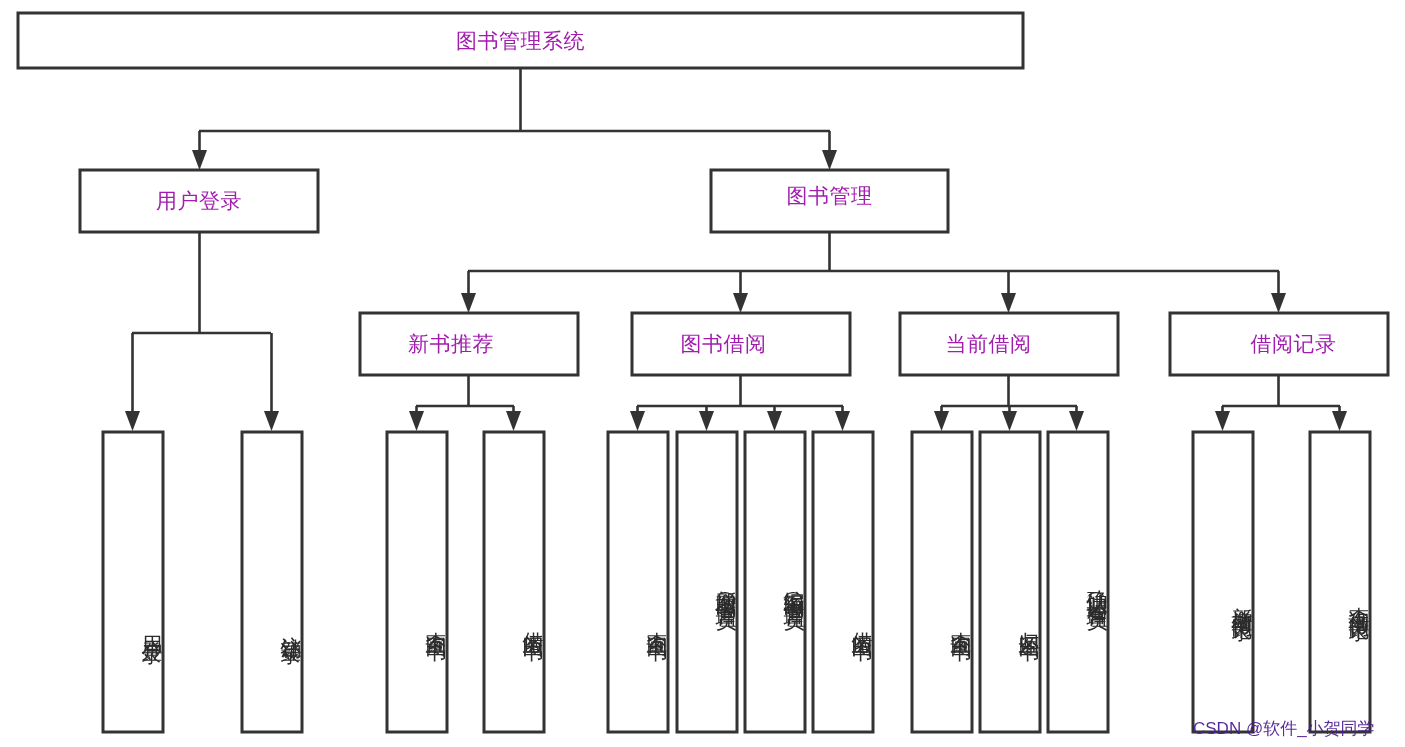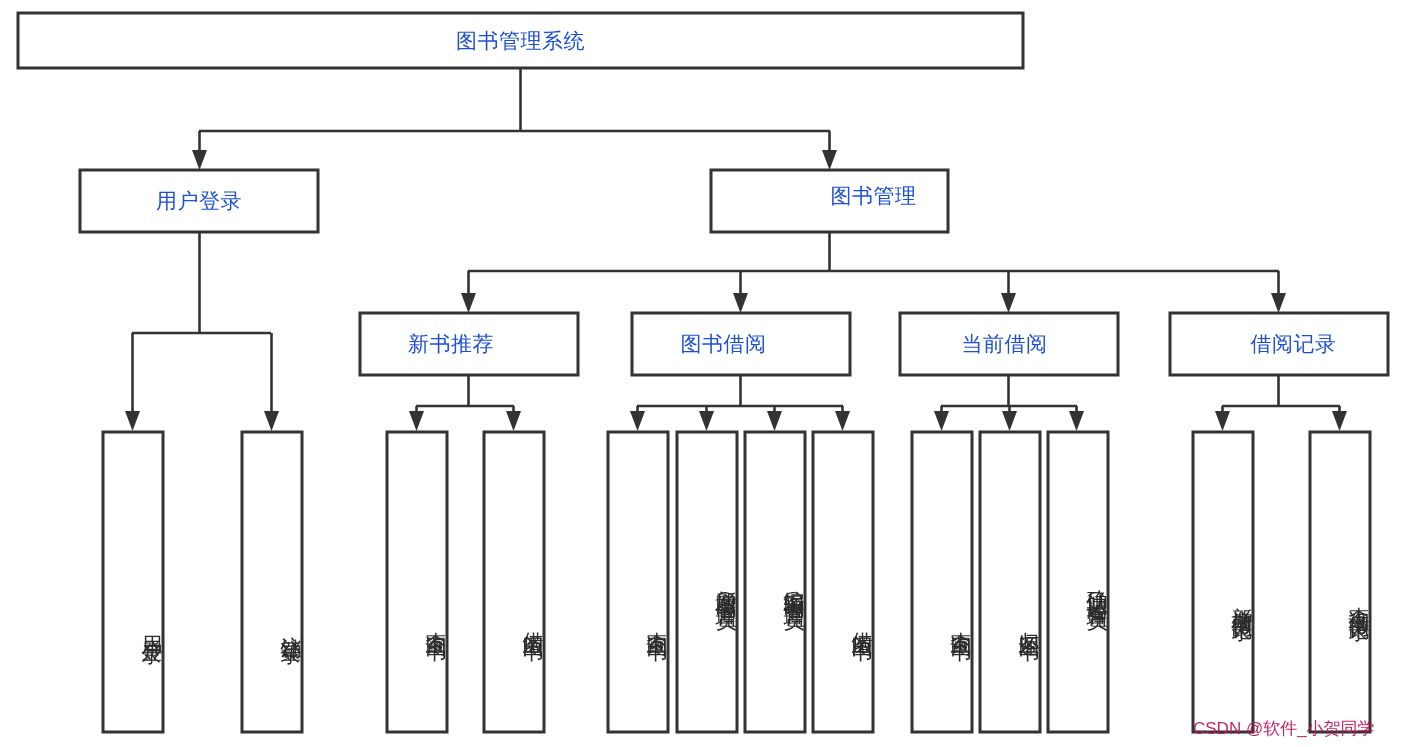--- a/index.html
+++ b/index.html
@@ -39,42 +39,42 @@
   }
   .arrow-head {
     fill: #333333;
     stroke: none;
   }
   .node-label-h {
     position: absolute;
     display: flex;
     align-items: center;
     justify-content: center;
-    color: #1d4ed8;
+    color: #a21caf;
     font-size: 21px;
     letter-spacing: 0.5px;
     white-space: nowrap;
     pointer-events: none;
   }
   .node-label-v {
     position: absolute;
     display: flex;
     align-items: flex-start;
     justify-content: center;
     color: #2b2b2b;
     font-size: 21px;
     writing-mode: vertical-rl;
     text-orientation: upright;
     letter-spacing: 3px;
     line-height: 1;
     pointer-events: none;
   }
   .watermark {
     position: absolute;
-    color: #be185d;
+    color: #4c1d95;
     font-size: 17px;
     white-space: nowrap;
     opacity: 0.95;
   }
 </style>
 </head>
 <body>
 
 <div id="diagram-root">
 
@@ -178,25 +178,25 @@
     <rect class="node-box" x="980" y="432" width="60" height="300"></rect>
     <rect class="node-box" x="1048" y="432" width="60" height="300"></rect>
 
     <rect class="node-box" x="1193" y="432" width="60" height="300"></rect>
     <rect class="node-box" x="1310" y="432" width="60" height="300"></rect>
   </svg>
 
   <div class="node-label-h" style="left:18px; top:13px; width:1005px; height:55px;">图书管理系统</div>
 
   <div class="node-label-h" style="left:80px; top:170px; width:238px; height:62px;">用户登录</div>
-  <div class="node-label-h" style="left:711px; top:170px; width:237px; height:51px;padding-left:44px;">图书管理</div>
+  <div class="node-label-h" style="left:711px; top:170px; width:237px; height:51px;">图书管理</div>
 
   <div class="node-label-h" style="left:360px; top:313px; width:182px; height:62px;">新书推荐</div>
   <div class="node-label-h" style="left:632px; top:313px; width:183px; height:62px;">图书借阅</div>
-  <div class="node-label-h" style="left:900px; top:313px; width:177px; height:62px;margin-left:16px;">当前借阅</div>
+  <div class="node-label-h" style="left:900px; top:313px; width:177px; height:62px;">当前借阅</div>
   <div class="node-label-h" style="left:1170px; top:313px; width:247px; height:62px;">借阅记录</div>
 
   <div class="node-label-v" style="left:103px; top:518px; width:60px; height:214px;">用户登录</div>
   <div class="node-label-v" style="left:242px; top:518px; width:60px; height:214px;">注销登录</div>
 
   <div class="node-label-v" style="left:387px; top:509px; width:60px; height:223px;">查询图书</div>
   <div class="node-label-v" style="left:484px; top:509px; width:60px; height:223px;">借阅图书</div>
 
   <div class="node-label-v" style="left:608px; top:509px; width:60px; height:223px;">查询图书</div>
   <div class="node-label-v" style="left:677px; top:440px; width:60px; height:292px;">新增图书（管理员）</div>

